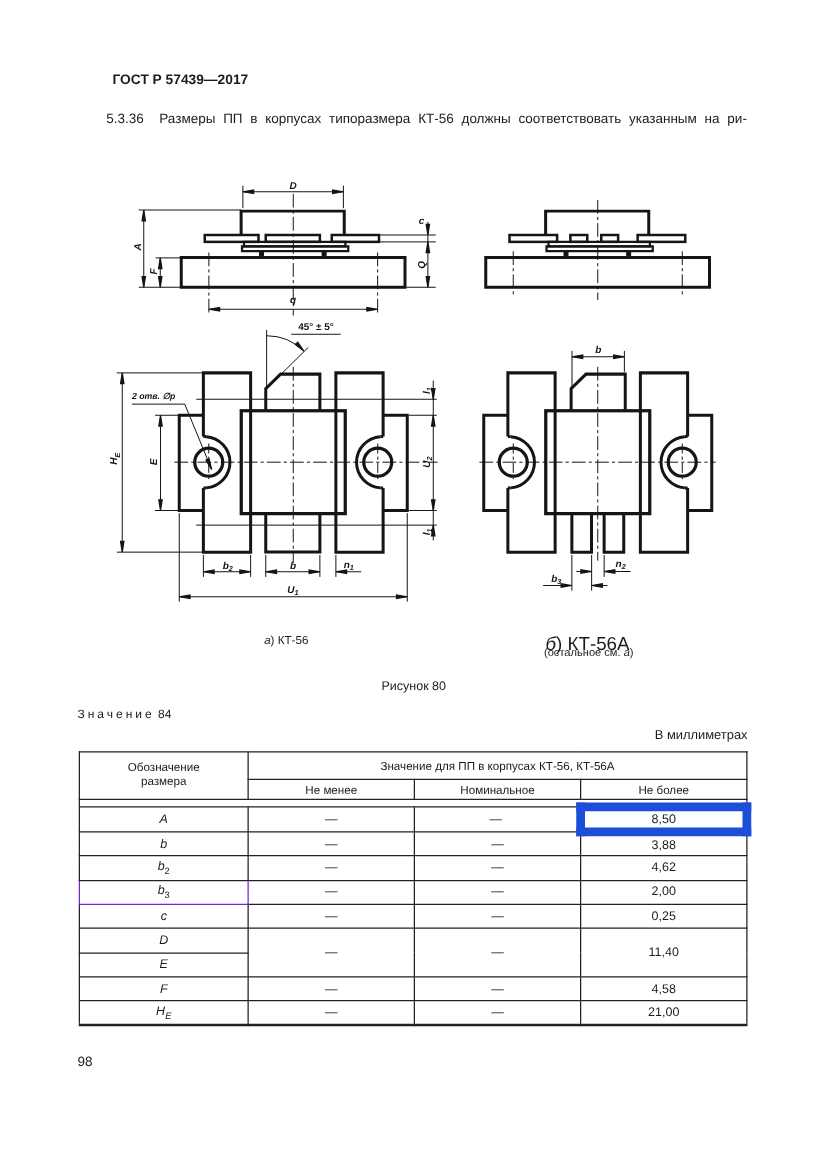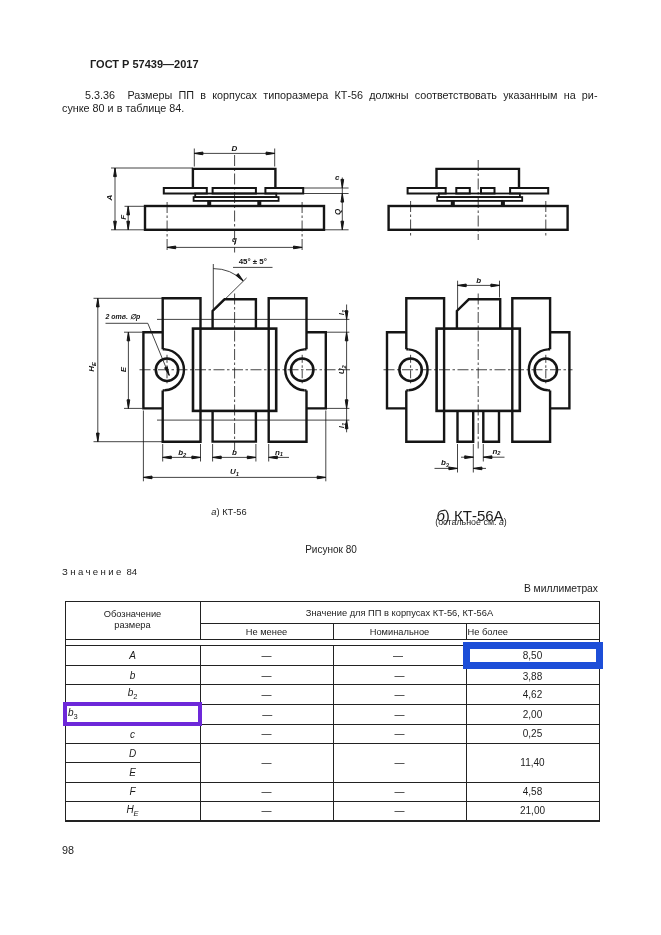--- a/index.html
+++ b/index.html
@@ -9,21 +9,20 @@
   .ctr{transform:translateX(-50%);white-space:nowrap;}
 </style>
 </head>
 <body>
 <div class="page">
 
 <div class="abs" style="left:63px;top:58px;font-size:11px;font-weight:bold;letter-spacing:0;padding-left:27px;">ГОСТ Р 57439—2017</div>
 
 <div class="abs" style="left:62px;top:89px;width:535.5px;font-size:10.8px;line-height:12.7px;">
       <div style="text-align:justify;text-align-last:justify;text-indent:23px;">5.3.36&nbsp;&nbsp;Размеры&nbsp;ПП&nbsp;в&nbsp;корпусах&nbsp;типоразмера&nbsp;КТ-56&nbsp;должны&nbsp;соответствовать&nbsp;указанным&nbsp;на&nbsp;ри-</div>
-      <div>сунке 80 и в таблице 84.</div>
     </div>
 
 <div class="abs ctr" style="left:229px;top:506.5px;font-size:9.3px;"><i>а</i>) КТ-56</div>
 
 <div class="abs ctr" style="left:470px;top:506.5px;font-size:15px;"><i>б</i>) КТ-56А</div>
 
 <div class="abs ctr" style="left:471px;top:516.5px;font-size:8.9px;">(остальное см. <i>а</i>)</div>
 
 <div class="abs ctr" style="left:331px;top:543.5px;font-size:10px;">Рисунок 80</div>
 
@@ -41,21 +40,21 @@
         <col style="width:133px">
       </colgroup>
 <tbody>
         <tr style="height:22.4px;">
   <td rowspan="2" style="border:1px solid #222;text-align:center;vertical-align:middle;font-size:9.3px;line-height:11px;">Обозначение<br>размера</td>
   <td colspan="3" style="border:1px solid #222;text-align:center;vertical-align:middle;font-size:9.3px;">Значение для ПП в корпусах КТ-56, КТ-56А</td>
 </tr>
 <tr style="height:15.6px;">
   <td style="border:1px solid #222;text-align:center;vertical-align:middle;font-size:9.3px;">Не менее</td>
   <td style="border:1px solid #222;text-align:center;vertical-align:middle;font-size:9.3px;">Номинальное</td>
-  <td style="border:1px solid #222;vertical-align:middle;font-size:9.3px;">Не более</td>
+  <td style="border:1px solid #222;text-align:center;vertical-align:middle;font-size:9.3px;">Не более</td>
 </tr>
 <tr style="height:2.7px;">
           <td style="border:1px solid #222;" colspan="4"></td>
         </tr>
 <tr style="height:19.32px;">
           <td class="tc" style="border:1px solid #222;text-align:center;vertical-align:middle;"><i>A</i></td>
           <td style="border:1px solid #222;text-align:center;vertical-align:middle;">—</td>
           <td style="border:1px solid #222;text-align:center;vertical-align:middle;">—</td>
           <td style="border:7px solid #1d4ed8;text-align:center;vertical-align:middle;">8,50</td>
         </tr>
@@ -65,21 +64,21 @@
           <td style="border:1px solid #222;text-align:center;vertical-align:middle;">—</td>
           <td style="border:1px solid #222;text-align:center;vertical-align:middle;">3,88</td>
         </tr>
 <tr style="height:19.32px;">
           <td style="border:1px solid #222;text-align:center;vertical-align:middle;"><i>b</i><sub style="font-size:7.5px;">2</sub></td>
           <td style="border:1px solid #222;text-align:center;vertical-align:middle;">—</td>
           <td style="border:1px solid #222;text-align:center;vertical-align:middle;">—</td>
           <td style="border:1px solid #222;text-align:center;vertical-align:middle;">4,62</td>
         </tr>
 <tr style="height:19.32px;">
-          <td style="border:4px solid #6d28d9;text-align:left;vertical-align:middle;"><i>b</i><sub style="font-size:7.5px;">3</sub></td>
+          <td style="border:1px solid #6d28d9;text-align:center;vertical-align:middle;"><i>b</i><sub style="font-size:7.5px;">3</sub></td>
           <td style="border:1px solid #222;text-align:center;vertical-align:middle;">—</td>
           <td style="border:1px solid #222;text-align:center;vertical-align:middle;">—</td>
           <td style="border:1px solid #222;text-align:center;vertical-align:middle;">2,00</td>
         </tr>
 <tr style="height:19.32px;">
           <td style="border:1px solid #222;text-align:center;vertical-align:middle;"><i>c</i></td>
           <td style="border:1px solid #222;text-align:center;vertical-align:middle;">—</td>
           <td style="border:1px solid #222;text-align:center;vertical-align:middle;">—</td>
           <td style="border:1px solid #222;text-align:center;vertical-align:middle;">0,25</td>
         </tr>

